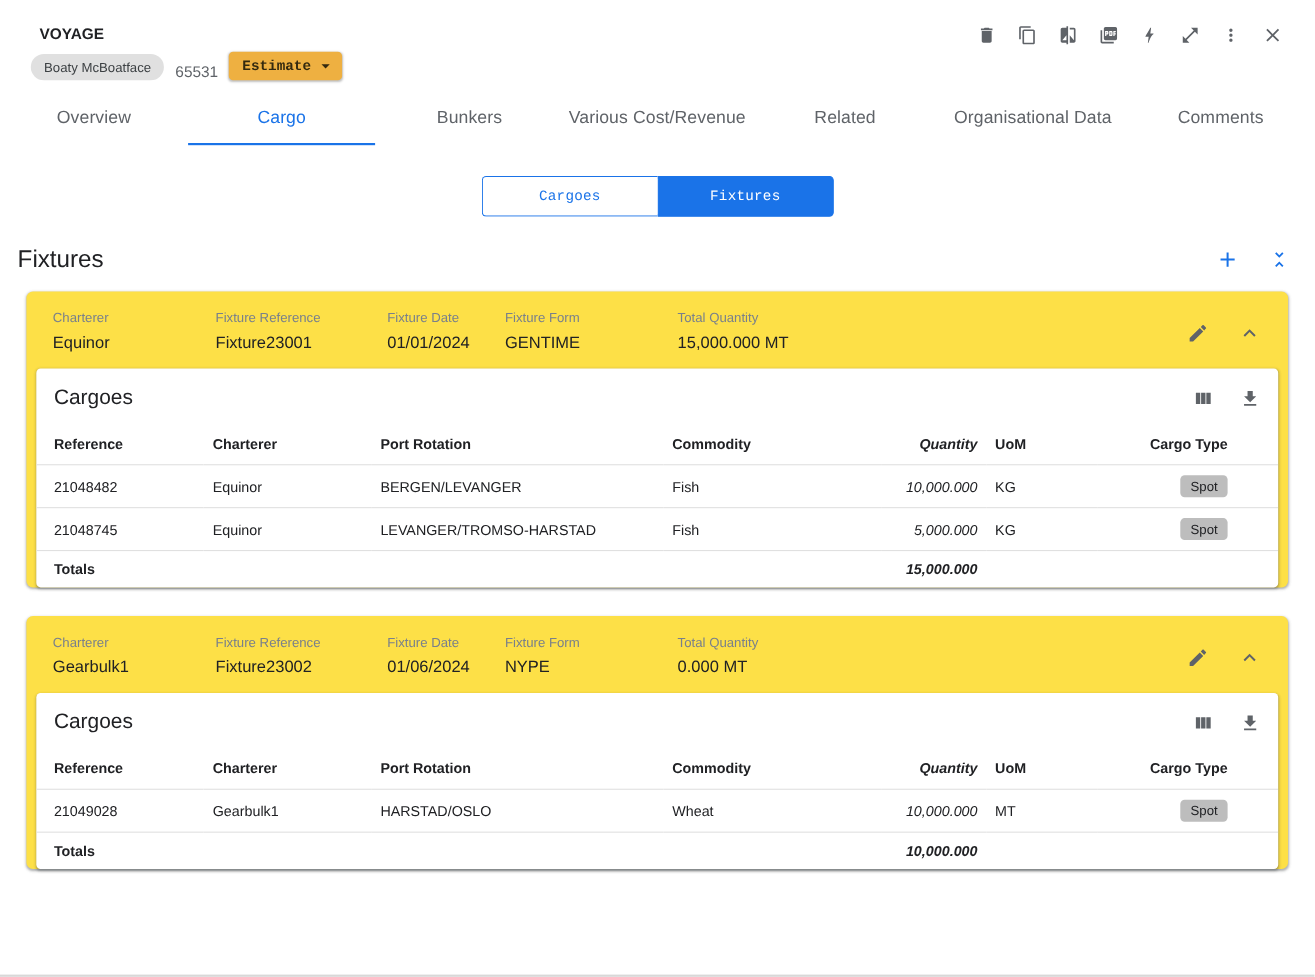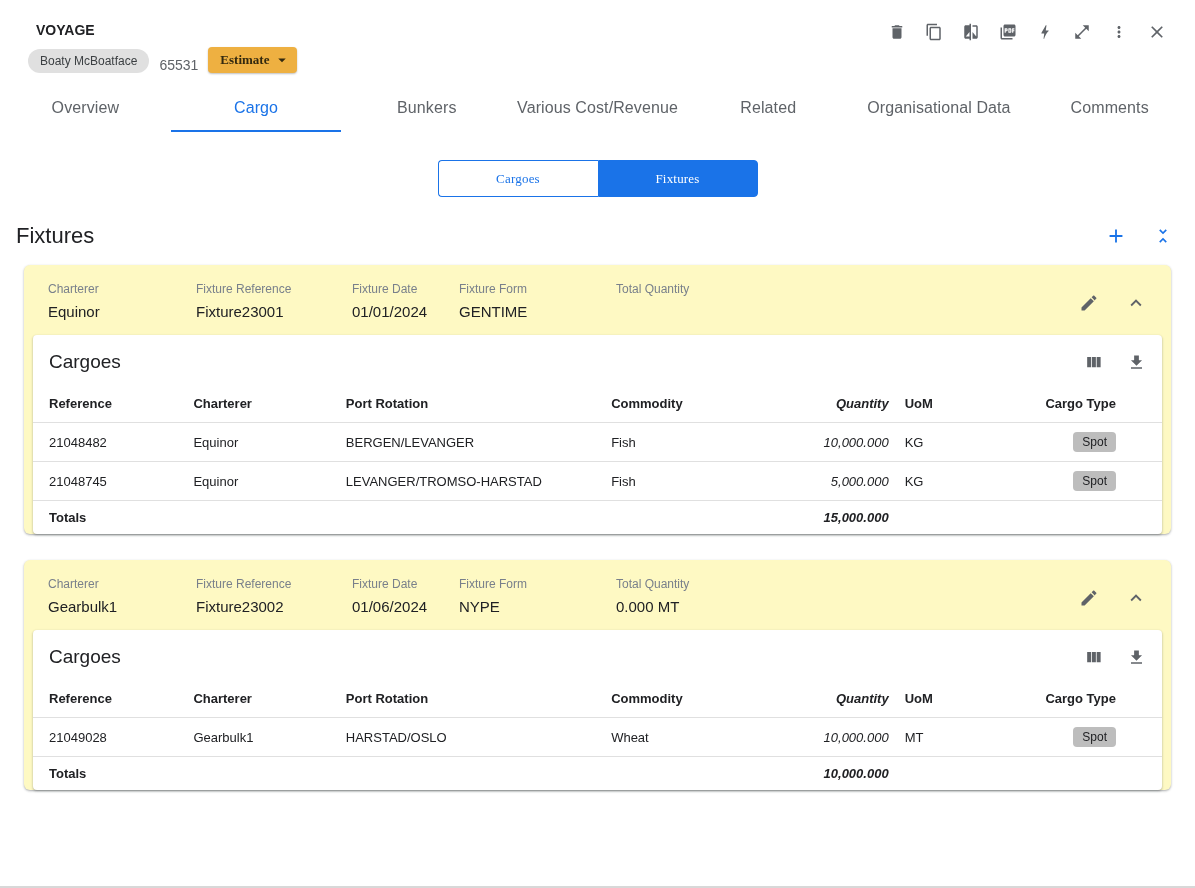--- a/index.html
+++ b/index.html
@@ -3,21 +3,21 @@
 <meta charset="utf-8">
 <style>
   * { box-sizing: border-box; }
   html, body { margin: 0; padding: 0; background: #ffffff; }
   body {
     width: 1195px; height: 888px; overflow: hidden;
     font-family: "Liberation Sans", sans-serif;
     color: #202124;
     border-bottom: 2px solid #d8d8d8;
   }
-  button { font-family: Liberation Serif, serif; border: none; background: none; padding: 0; cursor: pointer; }
+  button { font-family: Liberation Mono, monospace; border: none; background: none; padding: 0; cursor: pointer; }
   svg { display: block; fill: currentColor; }
 
   
   .topbar { display: flex; justify-content: space-between; align-items: flex-start; padding: 14px 28px 0 28px; }
   .page-title { font-size: 14px; font-weight: 700; margin: 8px; color: #202124; }
   .subrow { display: flex; align-items: flex-end; gap: 10px; margin-top: 9px; }
   .chip { background: #e0e0e0; color: #3c4043; border-radius: 12px; padding: 5px 12px; font-size: 12px; line-height: 14px; }
   .voyage-num { font-size: 14px; color: #5f6368; }
   .estimate-btn {
     display: inline-flex; align-items: center; gap: 4px;
@@ -47,21 +47,21 @@
   .toggle-btn.active { background: #1a73e8; color: #fff; }
 
   
   .section-head { display: flex; justify-content: space-between; align-items: center; margin: 26px 22px 16px 16px; }
   .section-title { font-size: 22px; font-weight: 400; margin: 0; color: #202124; }
   .section-icons { display: flex; align-items: center; gap: 26px; color: #1a73e8; }
   .section-icons .icon-btn { color: #1a73e8; }
 
   
   .fixture-card {
-    margin: 0 24px 26px 24px; background: #fef9c3; border-radius: 6px;
+    margin: 0 24px 26px 24px; background: #fde047; border-radius: 6px;
     box-shadow: 0 1px 2px rgba(60,64,67,.3), 0 1px 3px rgba(60,64,67,.15);
   }
   .fixture-header { display: flex; align-items: flex-start; padding: 17px 24px 15px 24px; }
   .fh-col { display: flex; flex-direction: column; gap: 7px; }
   .fh-col.c1 { width: 148px; } .fh-col.c2 { width: 156px; }
   .fh-col.c3 { width: 107px; } .fh-col.c4 { width: 157px; }
   .fh-col.c5 { flex: 1; }
   .fh-label { font-size: 12px; color: #79808b; }
   .fh-value { font-size: 15px; color: #202124; }
   .fh-icons { display: flex; align-items: center; gap: 26px; color: #5f6368; padding-top: 10px; }
@@ -195,20 +195,21 @@
       <div class="fh-col c3">
         <span class="fh-label">Fixture Date</span>
         <span class="fh-value">01/01/2024</span>
       </div>
       <div class="fh-col c4">
         <span class="fh-label">Fixture Form</span>
         <span class="fh-value">GENTIME</span>
       </div>
       <div class="fh-col c5">
         <span class="fh-label">Total Quantity</span>
+        <span class="fh-value">15,000.000 MT</span>
       </div>
       <div class="fh-icons">
         <button class="icon-btn">
           <svg width="20" height="20" viewBox="0 0 24 24">
               <path d="M3 17.25V21h3.75L17.81 9.94l-3.75-3.75L3 17.25zM20.71 7.04c.39-.39.39-1.02 0-1.41l-2.34-2.34c-.39-.39-1.02-.39-1.41 0l-1.83 1.83 3.75 3.75 1.44-1.83z"></path>
             </svg>
         </button>
         <button class="icon-btn">
           <svg width="22" height="22" viewBox="0 0 24 24">
               <path d="M12 8l-6 6 1.41 1.41L12 10.83l4.59 4.58L18 14l-6-6z"></path>

